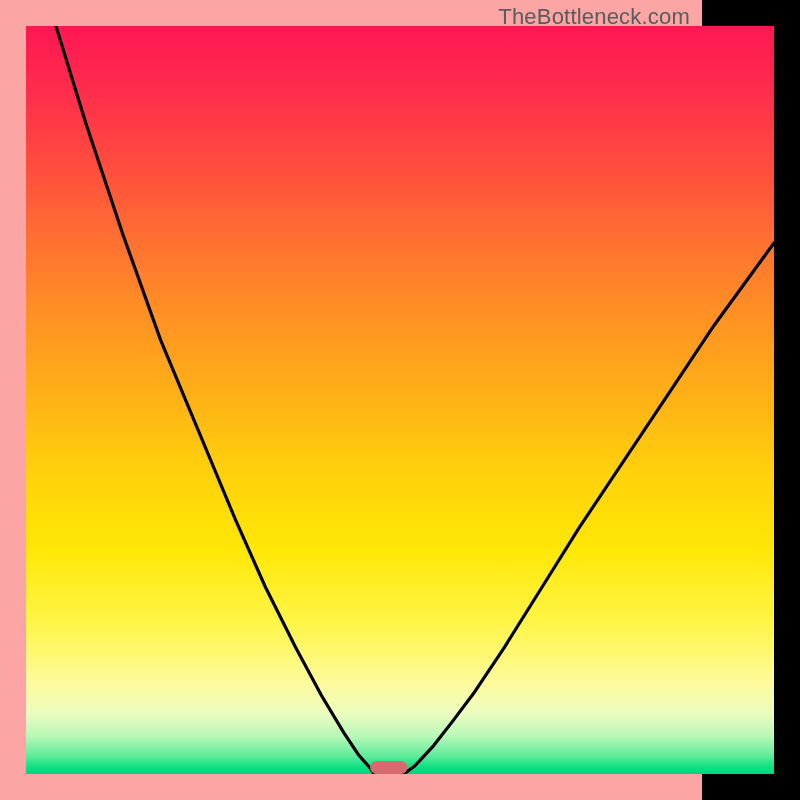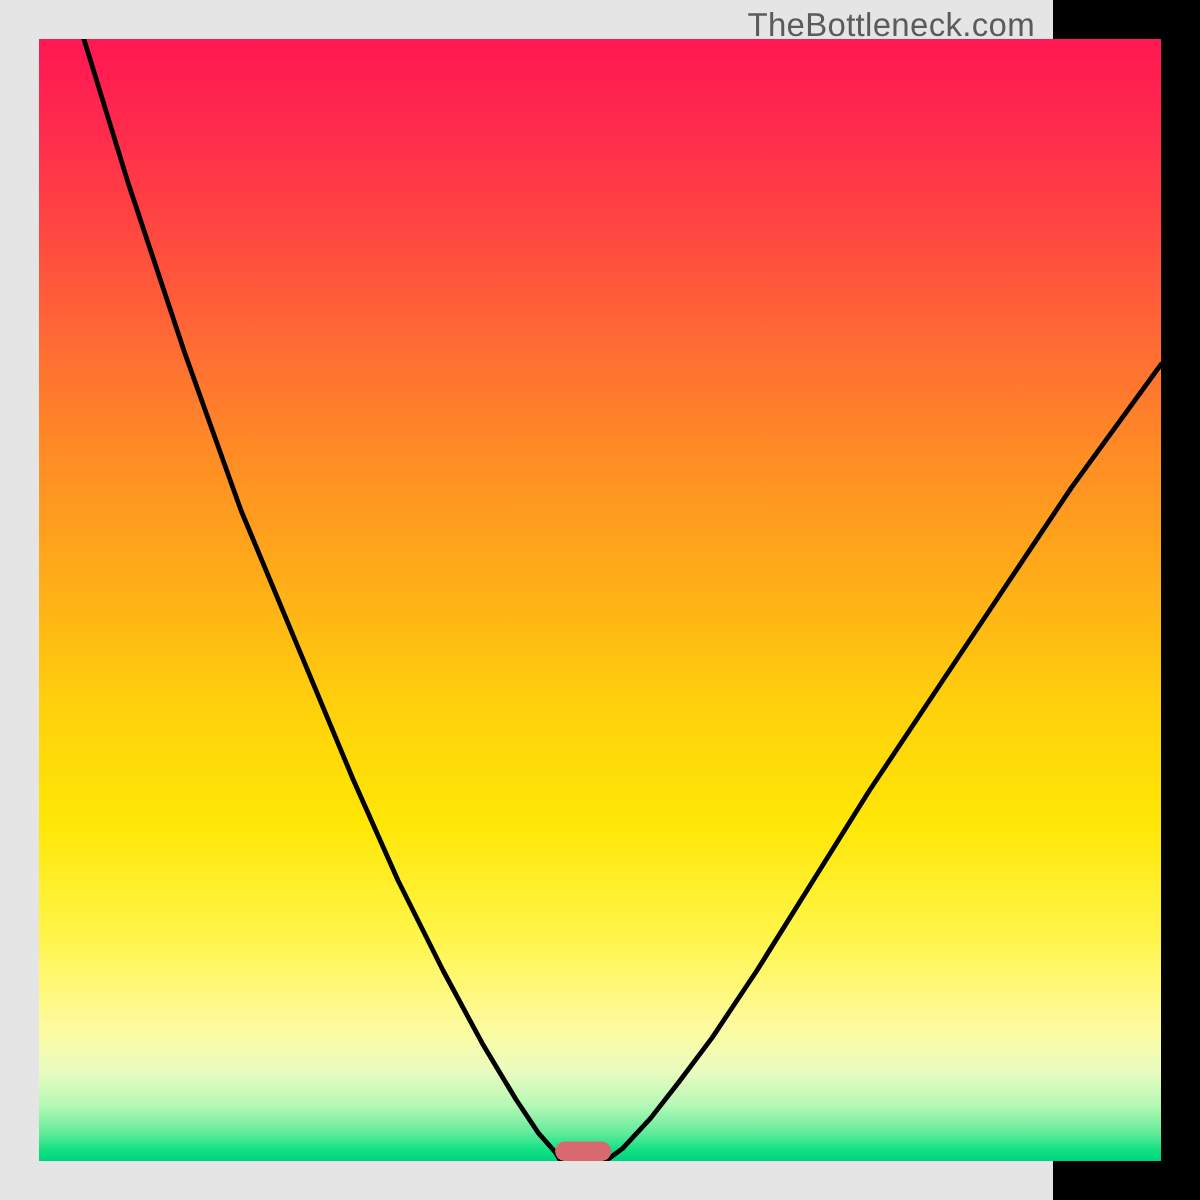--- a/index.html
+++ b/index.html
@@ -7,21 +7,21 @@
     padding: 0;
     width: 800px;
     height: 800px;
     overflow: hidden;
     background: #000;
   }
   .frame {
     position: relative;
     width: 702px;
     height: 800px;
-    background: #e5e5e5;
+    background: #fca5a5;
   }
   .plot-area {
     position: absolute;
     left: 26px;
     top: 26px;
     width: 748px;
     height: 748px;
     overflow: hidden;
   }
   .gradient {

